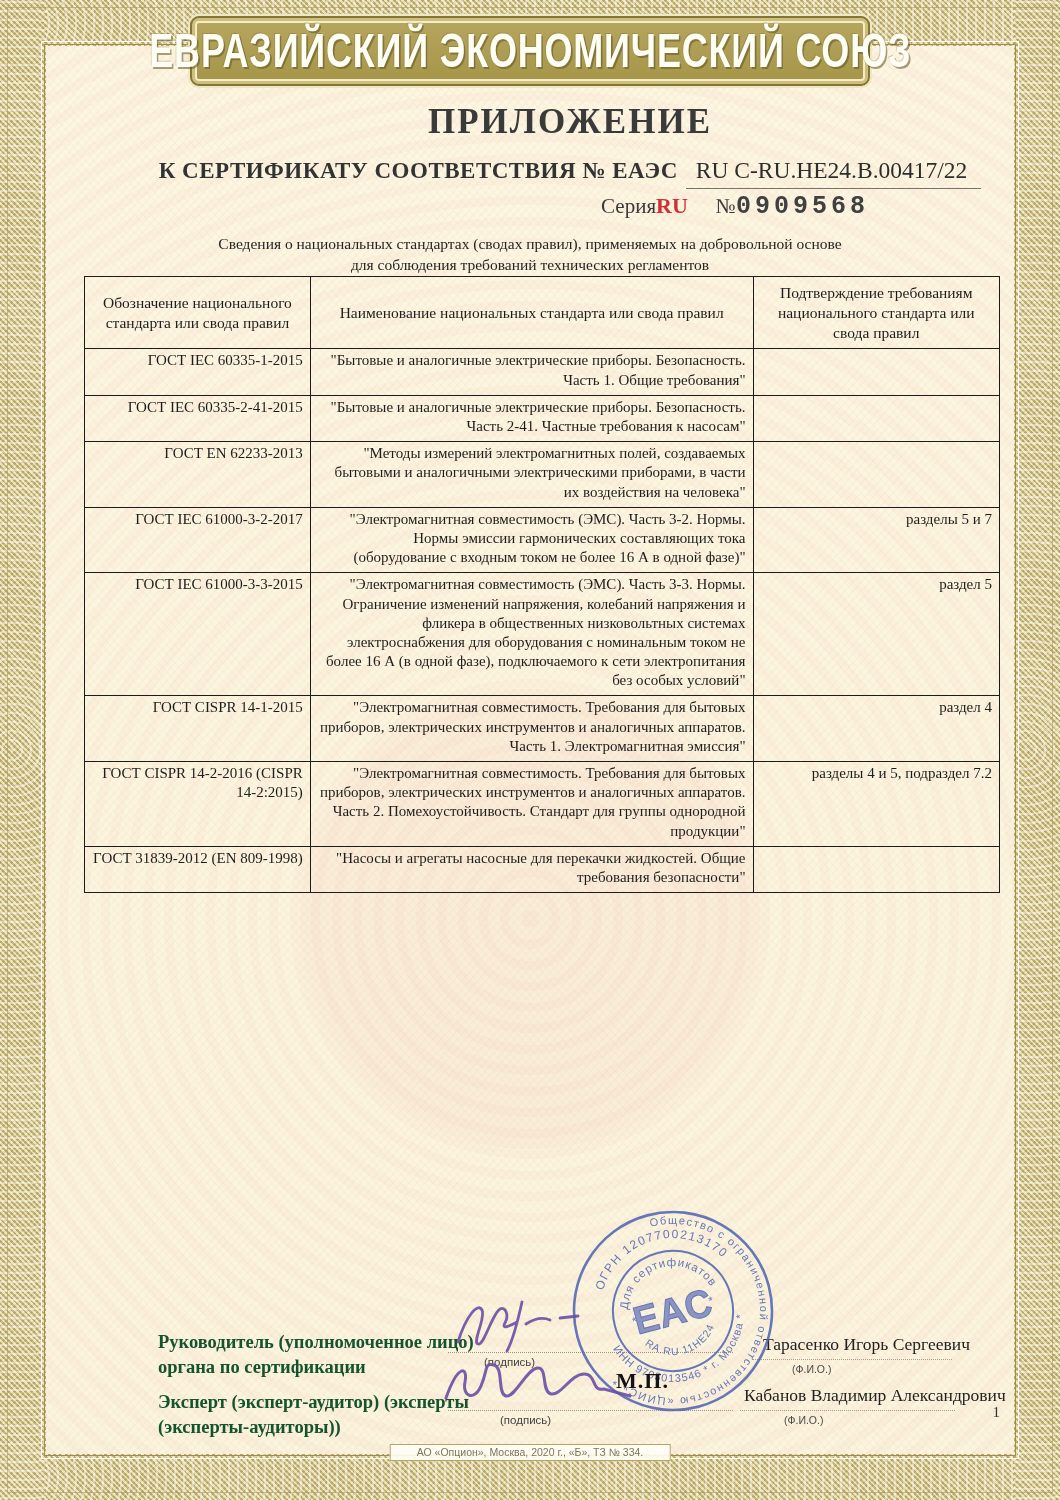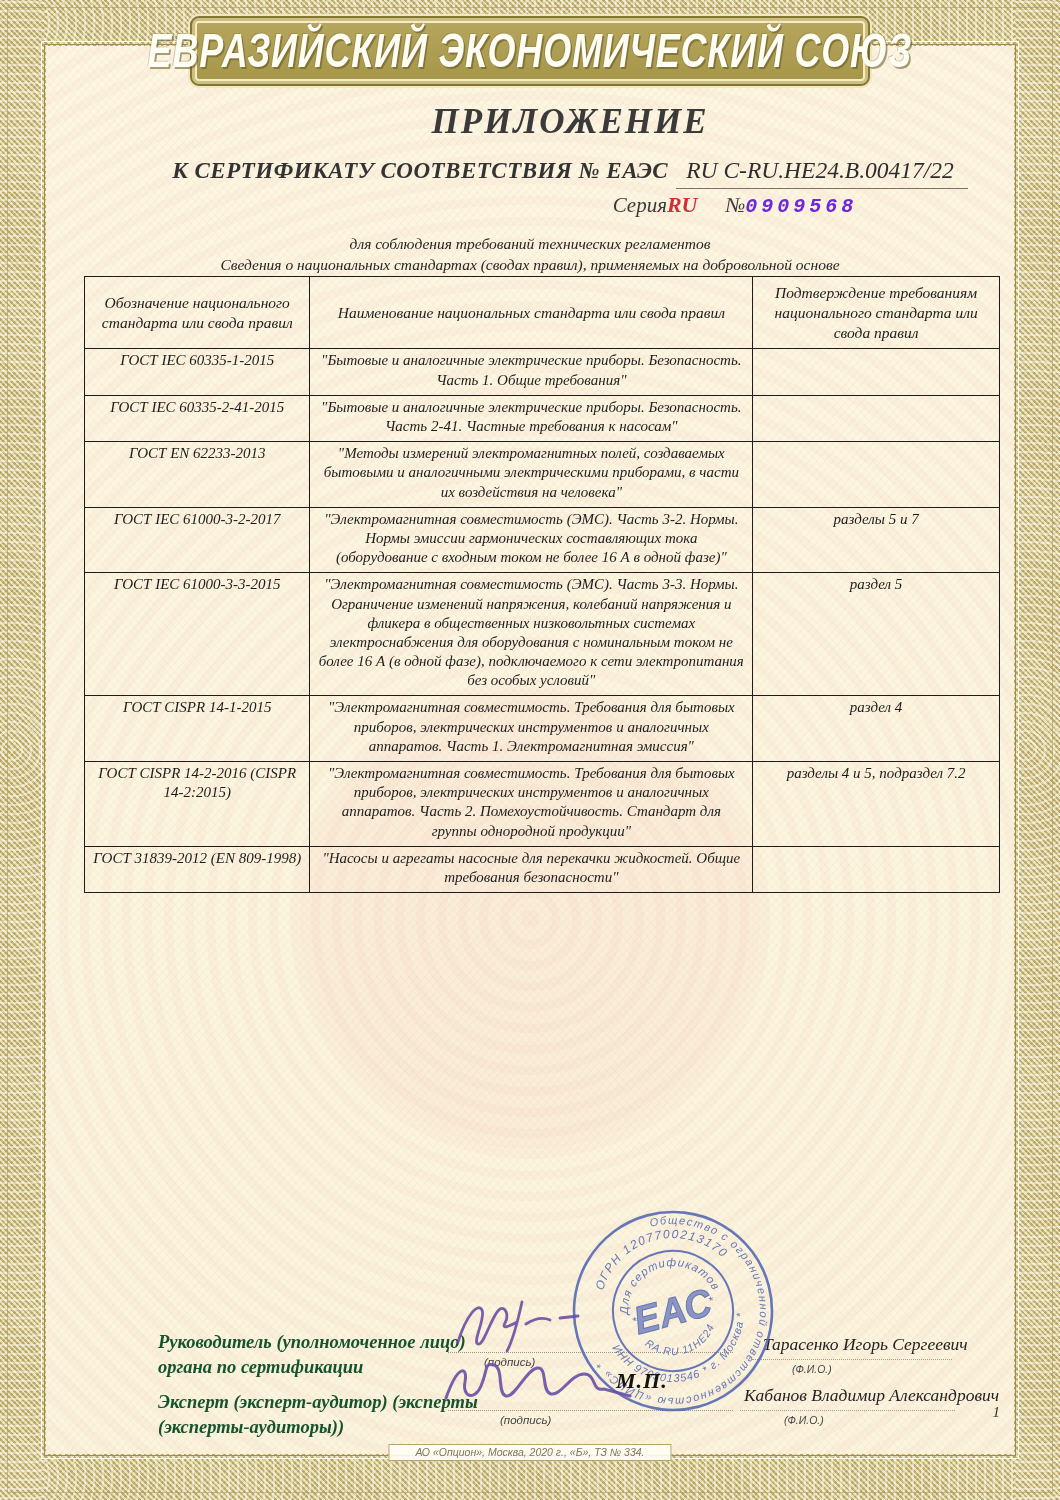--- a/index.html
+++ b/index.html
@@ -1,17 +1,17 @@
 <!DOCTYPE html>
 <html><head>
 <meta charset="utf-8">
 <style>
   html,body{margin:0;padding:0;}
   body{width:1060px;height:1500px;position:relative;font-family:"Liberation Serif",serif;background:#e8e0c4;}
-  .page{position:absolute;inset:0;width:1060px;height:1500px;overflow:hidden;background:#c9b878;font-style:italic;}
+  .page{position:absolute;inset:0;width:1060px;height:1500px;overflow:hidden;background:#c9b878;}
 
   
   .edge{position:absolute;z-index:1;
     background:
       repeating-radial-gradient(circle at 12px 50%, rgba(255,253,240,.45) 0 2px, transparent 2px 9px),
       repeating-linear-gradient(45deg, rgba(255,252,235,.55) 0 2px, rgba(172,152,84,.40) 2px 4px),
       repeating-linear-gradient(-45deg, rgba(255,252,235,.35) 0 2px, rgba(172,152,84,.30) 2px 4px),
       #c9b878;}
   .edge.top{left:0;top:0;width:1060px;height:46px;}
   .edge.bottom{left:0;bottom:0;width:1060px;height:46px;}
@@ -43,29 +43,29 @@
   .doc-title{position:absolute;left:0;top:102px;width:100%;text-align:center;z-index:3;
     font-size:35px;font-weight:bold;letter-spacing:2px;color:#3a3a3a;margin-left:40px;}
   .cert-line{position:absolute;left:0;top:157px;width:100%;display:flex;justify-content:center;z-index:3;
     transform:translateX(40px);align-items:baseline;}
   .cert-label{font-size:23px;font-weight:bold;color:#333;letter-spacing:.5px;white-space:nowrap;}
   .cert-number{font-size:23.5px;color:#2d2d2d;border-bottom:1.5px solid #7a7265;padding:0 14px 4px 10px;margin-left:8px;white-space:nowrap;}
   .series-line{position:absolute;left:555px;top:192px;width:360px;display:flex;align-items:baseline;z-index:3;justify-content:center;}
   .series-label{font-size:21px;color:#3a3a3a;}
   .series-value{font-size:22px;font-weight:bold;color:#d02f33;}
   .num-sign{font-size:21px;color:#3a3a3a;margin-left:28px;}
-  .num-value{font-family:"Liberation Mono",monospace;font-size:20px;font-weight:bold;color:#6d28d9;letter-spacing:4px;}
+  .num-value{font-family:"Liberation Mono",monospace;font-size:25px;font-weight:bold;color:#404040;letter-spacing:4px;}
 
   .intro{position:absolute;left:72px;top:234px;width:916px;text-align:center;z-index:3;
     font-size:15.5px;color:#252525;line-height:1.35;}
 
   
   .std-table{position:absolute;left:84px;top:276px;width:916px;z-index:3;border-collapse:collapse;
     font-size:15px;color:#1d1d1d;}
-  .std-table th,.std-table td{border:1.6px solid #1c1c1c;vertical-align:top;text-align:center;padding:2px 7px 5px 7px;line-height:1.28;}
+  .std-table th,.std-table td{border:1.6px solid #1c1c1c;vertical-align:top;text-align:right;padding:2px 7px 5px 7px;line-height:1.28;}
   .std-table th{font-weight:normal;text-align:center;vertical-align:middle;font-size:15.5px;padding:6px 8px;height:52px;}
   .col-desig{width:218px;}
   .col-name{width:450px;}
   .col-conf{width:240px;}
 
   
   .role-label{position:absolute;z-index:3;font-weight:bold;font-size:18.5px;color:#14532d;line-height:1.35;width:330px;}
   .role-1{left:158px;top:1330px;}
   .role-2{left:158px;top:1390px;}
   .sig-line{position:absolute;z-index:2;border-bottom:1.5px dotted #9c9488;}
@@ -119,22 +119,22 @@
     <span class="cert-number">RU C-RU.HE24.B.00417/22</span>
   </div>
   <div class="series-line">
     <span class="series-label">Серия</span>
     <span class="series-value">RU</span>
     <span class="num-sign">№</span>
     <span class="num-value">0909568</span>
   </div>
 
   <div class="intro">
+    <div>Сведения о национальных стандартах (сводах правил), применяемых на добровольной основе</div>
     <div>для соблюдения требований технических регламентов</div>
-    <div>Сведения о национальных стандартах (сводах правил), применяемых на добровольной основе</div>
   </div>
 
   <table class="std-table">
     <thead>
       <tr>
         <th class="col-desig">Обозначение национального стандарта или свода правил</th>
         <th class="col-name">Наименование национальных стандарта или свода правил</th>
         <th class="col-conf">Подтверждение требованиям национального стандарта или свода правил</th>
       </tr>
     </thead>

